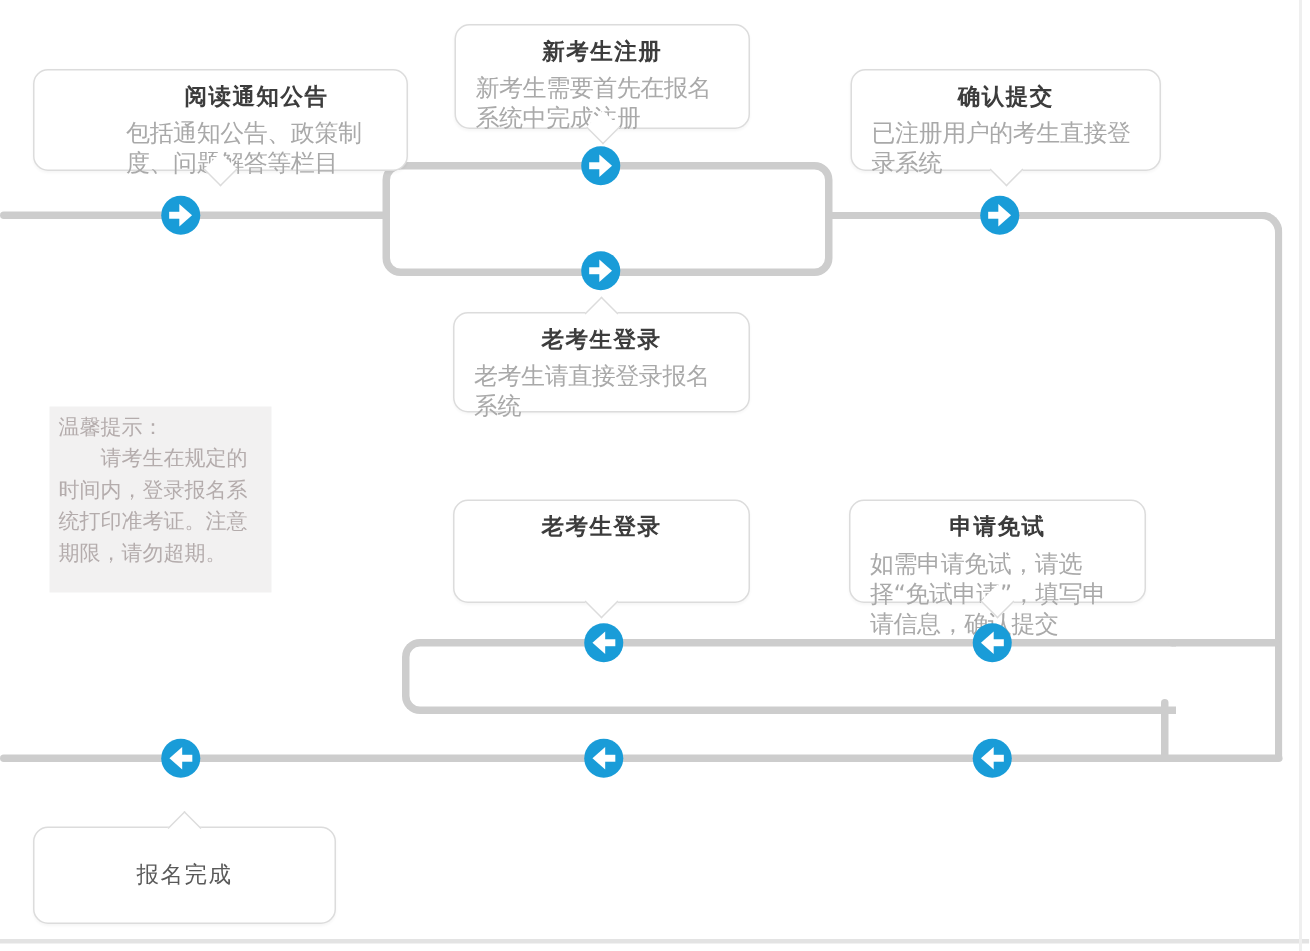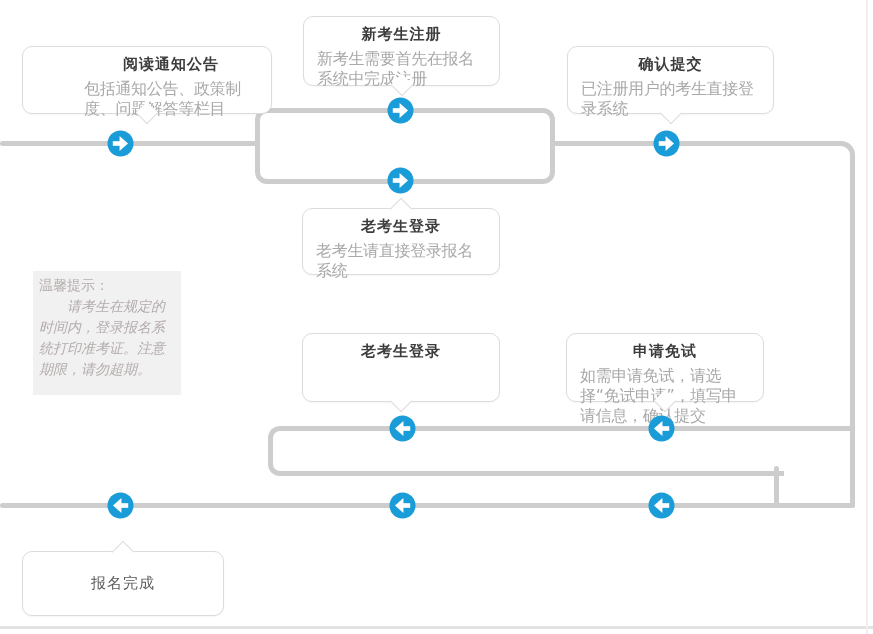--- a/index.html
+++ b/index.html
@@ -43,21 +43,21 @@
   
   .ptr{position:absolute;left:50%;width:15px;height:15px;background:#fff;
     transform:translateX(-50%) rotate(45deg);z-index:3;}
   .ptr-down{bottom:-8px;border-right:1px solid #dcdcdc;border-bottom:1px solid #dcdcdc;}
   .ptr-up{top:-8px;border-left:1px solid #dcdcdc;border-top:1px solid #dcdcdc;}
 
   
   .tip{position:absolute;left:33px;top:258px;width:148px;min-height:124px;
     background:#f2f1f1;color:#b4acac;font-size:14px;line-height:21px;
     padding:4px 6px;box-sizing:border-box;z-index:2;margin-top:13px;}
-  .tip-body{text-indent:2em;font-style:italic;}
+  .tip-body{text-indent:2em;}
 
   
   .arrow{position:absolute;width:27px;height:27px;z-index:4;}
   .arrow svg{display:block;width:27px;height:27px;}
   .arrow.left svg{transform:scaleX(-1);}
 </style>
 </head>
 <body>
 
 <div id="stage">

